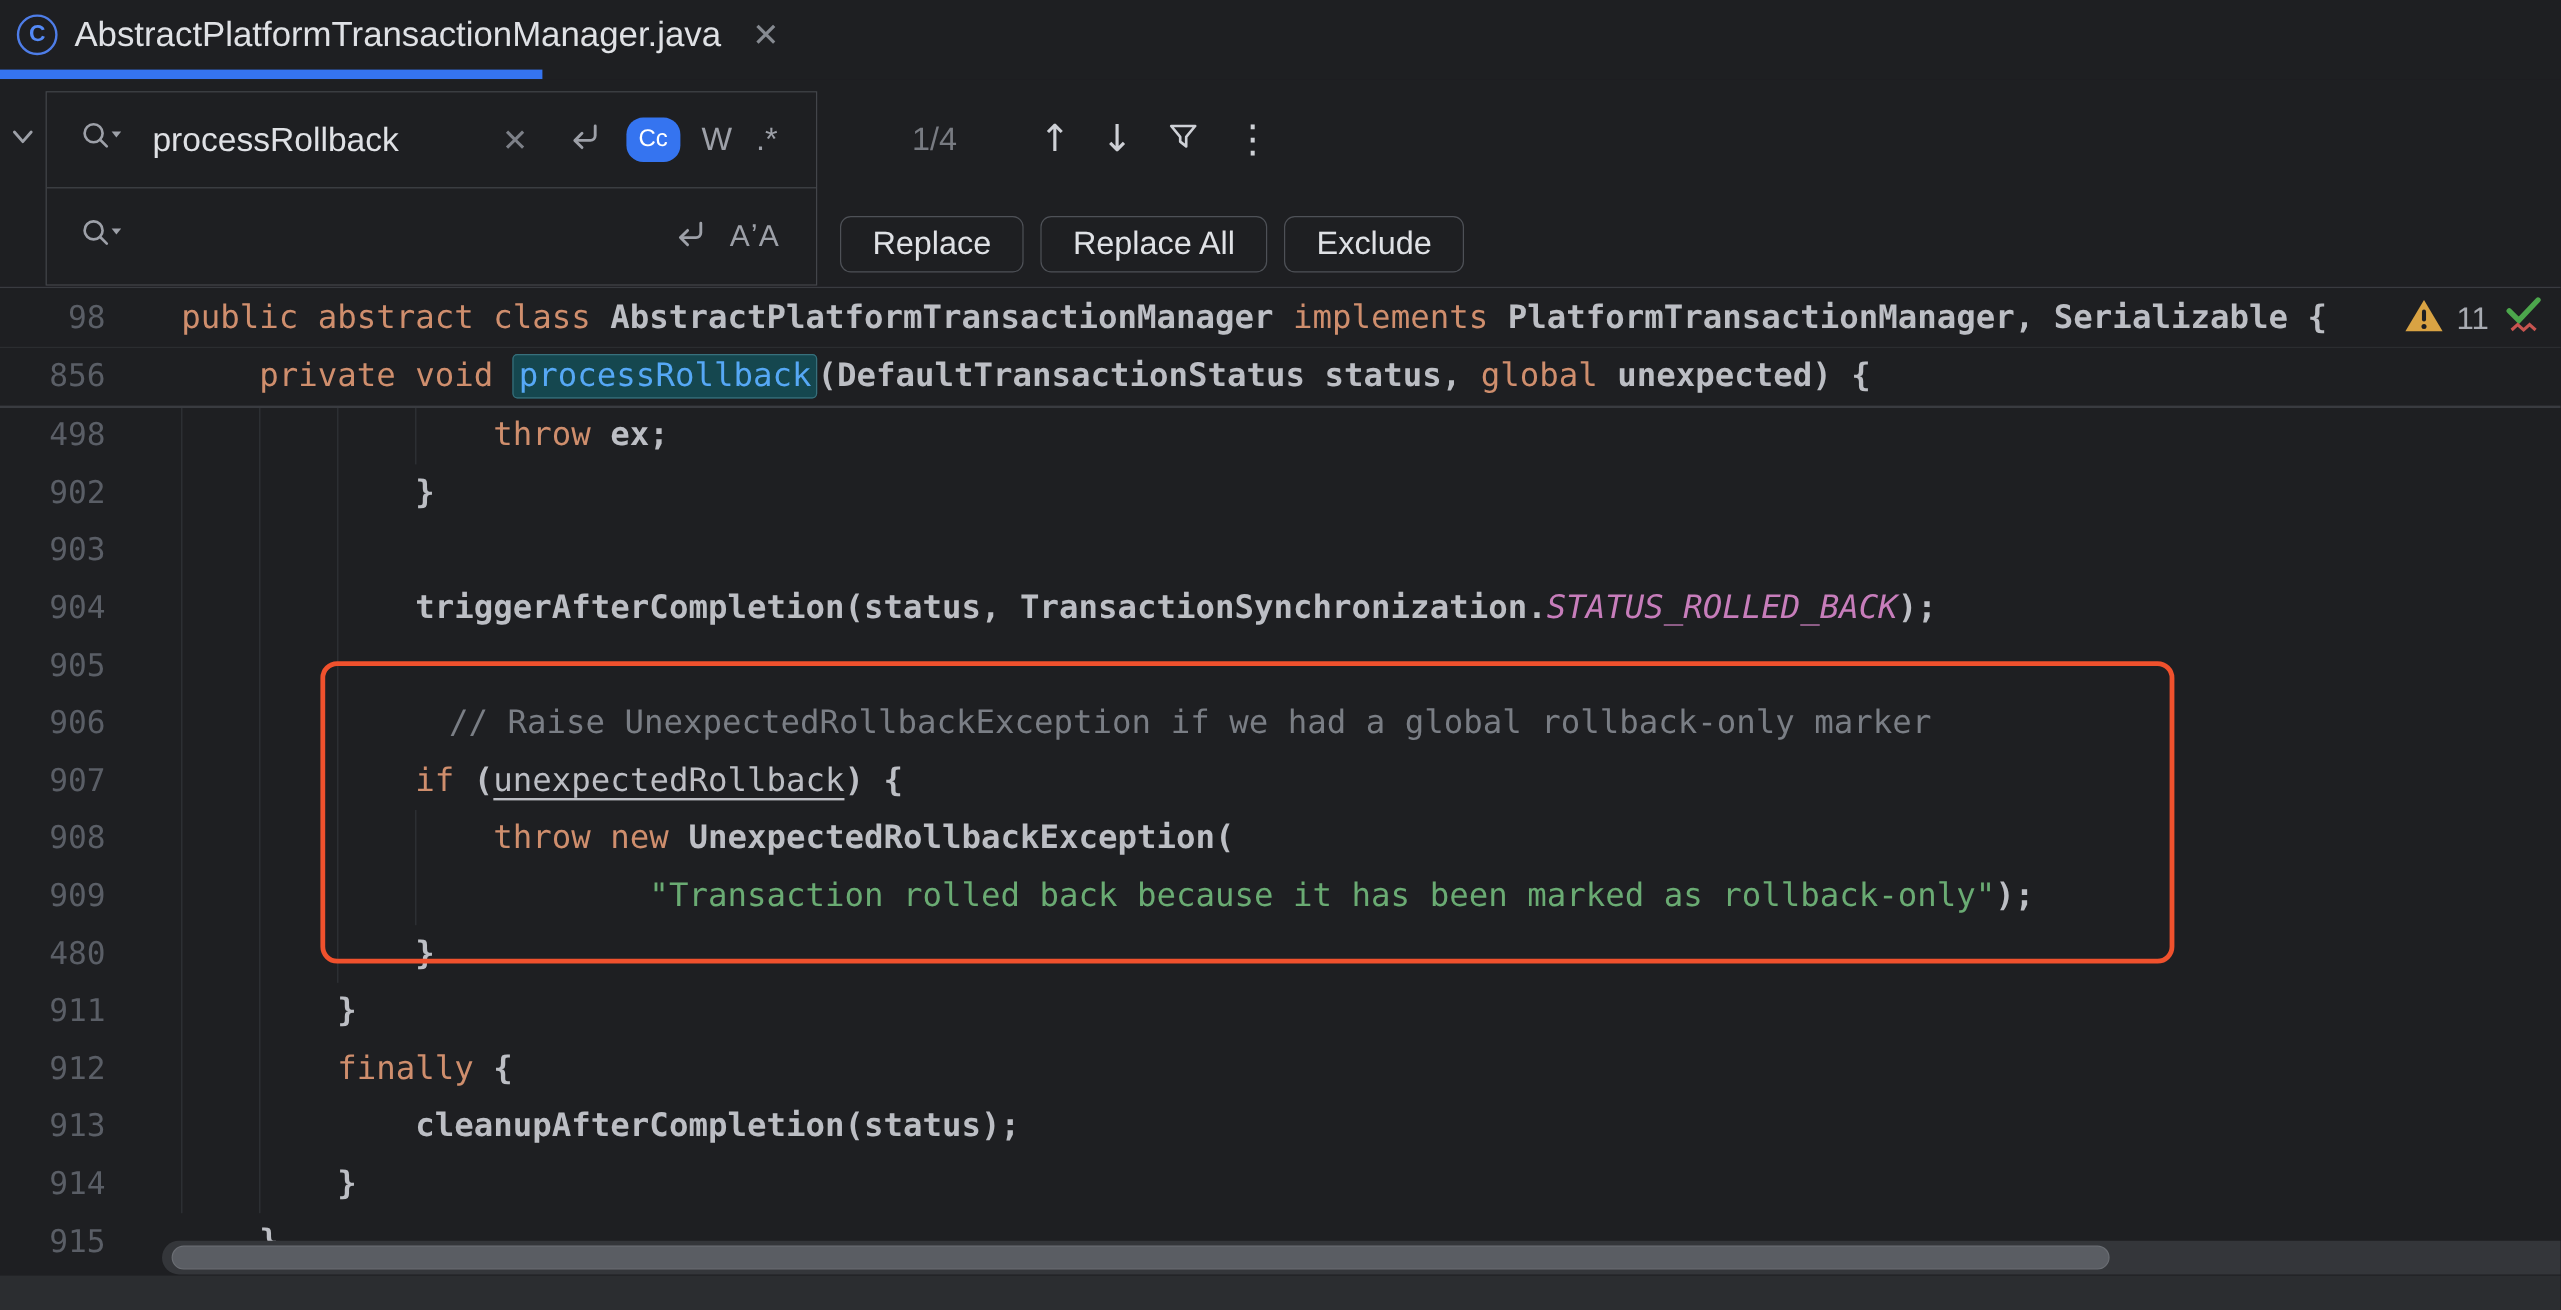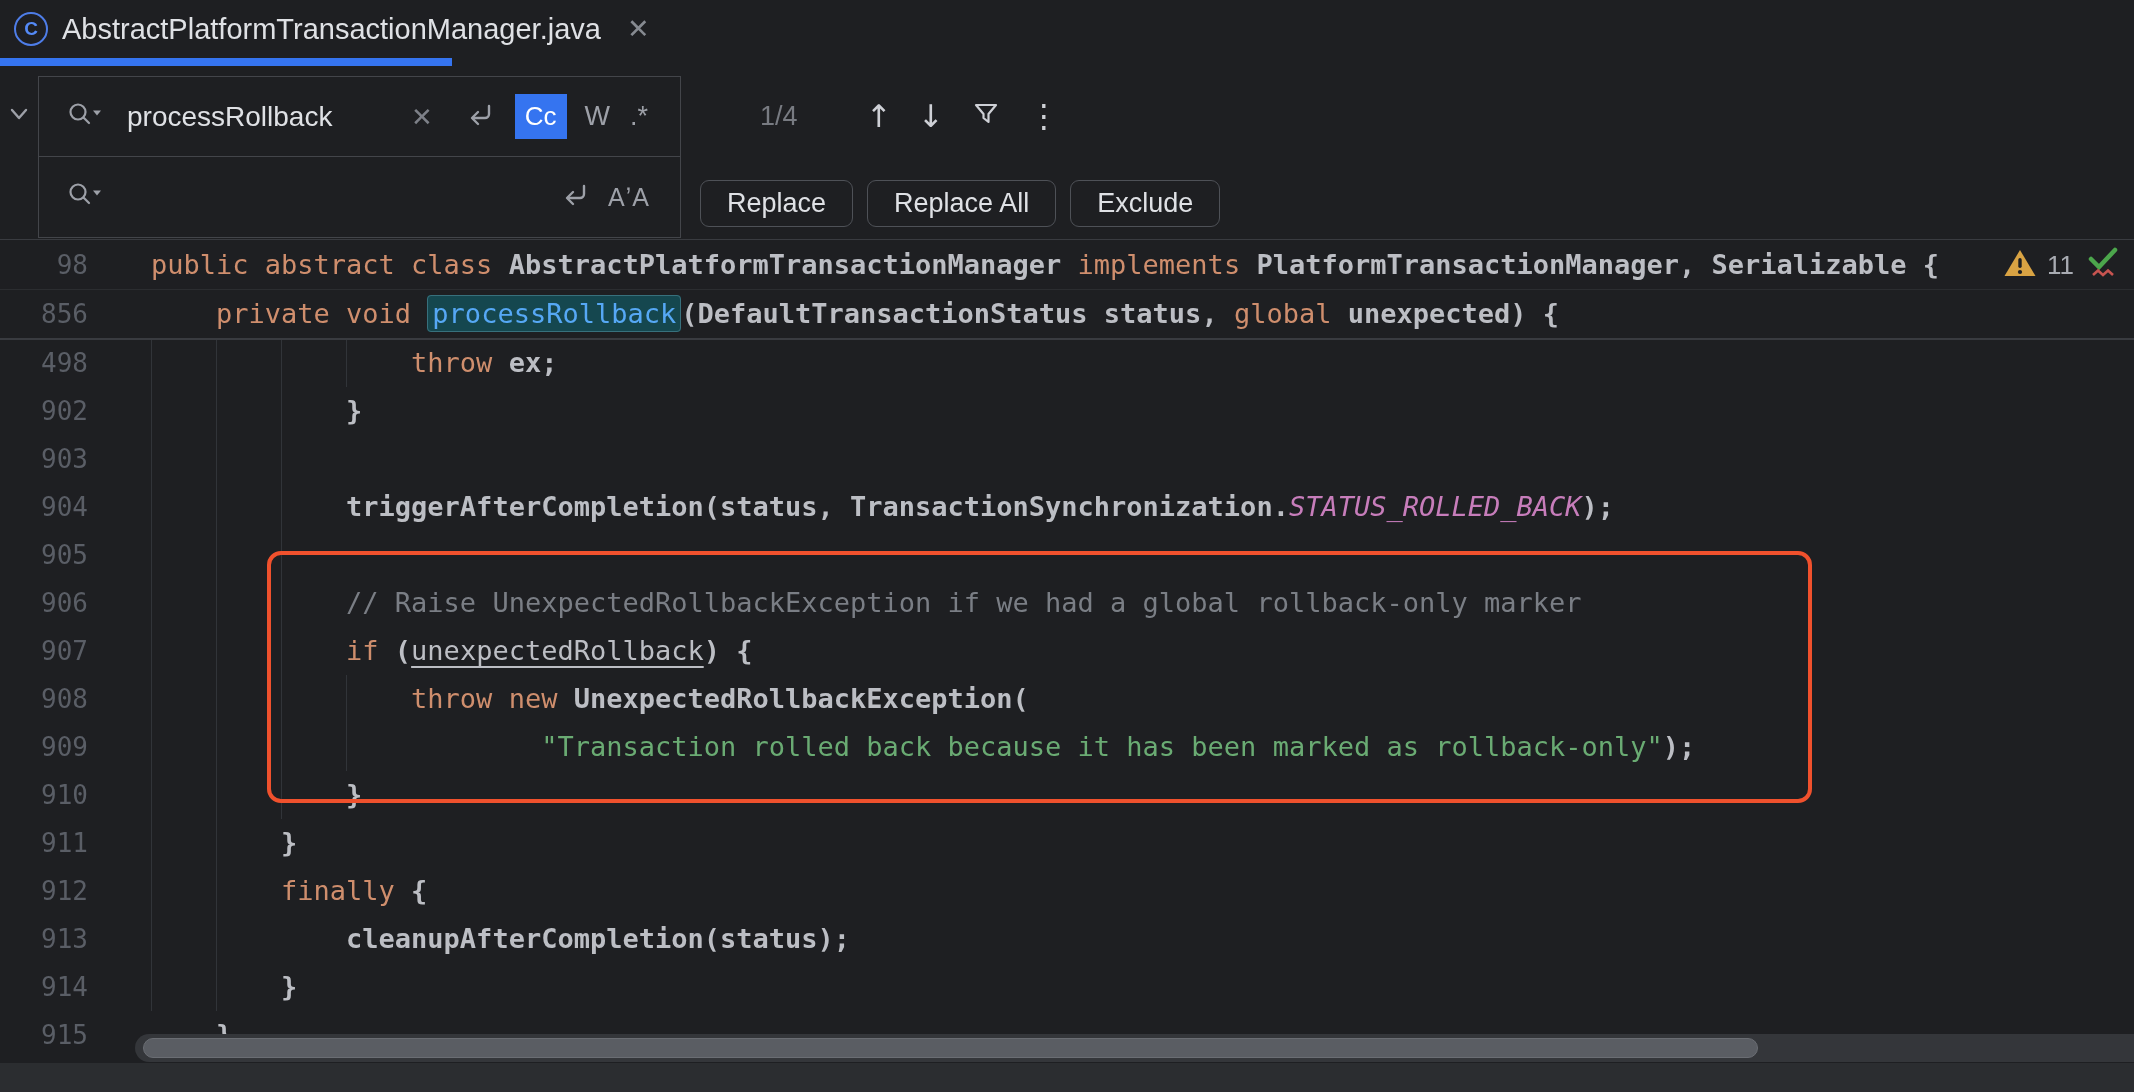--- a/index.html
+++ b/index.html
@@ -24,21 +24,21 @@
               border:1px solid #43454a;box-sizing:border-box;}
   .field-row{position:absolute;left:0;width:100%;height:80px;display:flex;align-items:center;box-sizing:border-box;}
   .row-search{top:0;border-bottom:1px solid #43454a;}
   .row-replace{top:80px;}
   .mag{margin-left:28px;flex:none;}
   .query-input{margin-left:22px;border:none;outline:none;background:transparent;color:#dfe1e5;
                font-size:28px;font-family:"Liberation Sans",sans-serif;width:255px;padding:0;}
   .row-spacer{flex:1;}
   .icon-btn{color:#9da0a8;font-size:27px;line-height:1;flex:none;}
   .clear-x{color:#7d8088;font-size:26px;margin-right:22px;}
-  .cc-chip{background:#3574f0;color:#ffffff;border-radius:0;font-size:26px;
+  .cc-chip{background:#3574f0;color:#ffffff;border-radius:14px;font-size:20px;
            padding:7px 10px;margin:0 8px;flex:none;}
   .tog{font-size:27px;color:#9da0a8;margin:0 10px;flex:none;}
   .tog-last{margin-right:32px;}
   .nl-icon{margin:0 10px;flex:none;}
   .preserve-case{font-size:25px;color:#9da0a8;margin:0 30px 0 6px;flex:none;letter-spacing:1px;}
 
   .counter{position:absolute;left:760px;top:10px;height:80px;display:flex;align-items:center;
            color:#787b82;font-size:27px;}
   .nav-icons{position:absolute;left:866px;top:10px;height:80px;display:flex;align-items:center;gap:26px;}
   .arrow-ic{font-size:31px;color:#ced0d6;line-height:1;font-family:"DejaVu Sans",sans-serif;}
@@ -49,21 +49,21 @@
        color:#dfe1e5;font-size:27px;background:transparent;box-sizing:border-box;white-space:nowrap;}
 
   
   .editor{position:absolute;left:0;top:241px;width:100%;height:851px;}
   .code-line{height:48px;display:flex;white-space:nowrap;}
   .lnum{display:inline-block;width:88px;flex:none;text-align:right;
         font:26px/48px "DejaVu Sans Mono",monospace;color:#5a5e66;}
   .ctext{white-space:pre;font:27px/48px "DejaVu Sans Mono",monospace;padding-left:63px;color:#bcbec4;}
   .seg-kw{color:#cf8e6d;}
   .seg-plain{color:#bcbec4;font-weight:bold;}
-  .seg-comment{color:#7a7e85;}
+  .seg-comment{color:#7a7e85;margin-left:28px;}
   .seg-str{color:#6aab73;}
   .seg-const{color:#c77dbb;font-style:italic;}
   .seg-under{color:#bcbec4;text-decoration:underline;text-underline-offset:6px;}
   .seg-match{color:#56a8f5;background:#15474f;border:1.5px solid #38707c;border-radius:4px;padding:2px 4px;}
 
   .sticky-lines{position:absolute;left:0;top:0;right:0;background:#1e1f22;
                 border-bottom:2px solid #393b40;z-index:3;}
   .sticky-lines .code-line:first-child{border-bottom:1px solid #2b2d30;}
   .body-lines{position:absolute;left:0;top:98px;right:0;z-index:1;}
 
@@ -206,21 +206,21 @@
         </div>
         <div class="code-line">
           <span class="lnum">908</span>
           <span class="ctext">                <span class="seg-kw">throw new</span><span class="seg-plain"> UnexpectedRollbackException(</span></span>
         </div>
         <div class="code-line">
           <span class="lnum">909</span>
           <span class="ctext">                        <span class="seg-str">"Transaction rolled back because it has been marked as rollback-only"</span><span class="seg-plain">);</span></span>
         </div>
         <div class="code-line">
-          <span class="lnum">910</span>
+          <span class="lnum">480</span>
           <span class="ctext">            <span class="seg-plain">}</span></span>
         </div>
         <div class="code-line">
           <span class="lnum">911</span>
           <span class="ctext">        <span class="seg-plain">}</span></span>
         </div>
         <div class="code-line">
           <span class="lnum">912</span>
           <span class="ctext">        <span class="seg-kw">finally</span><span class="seg-plain"> {</span></span>
         </div>

